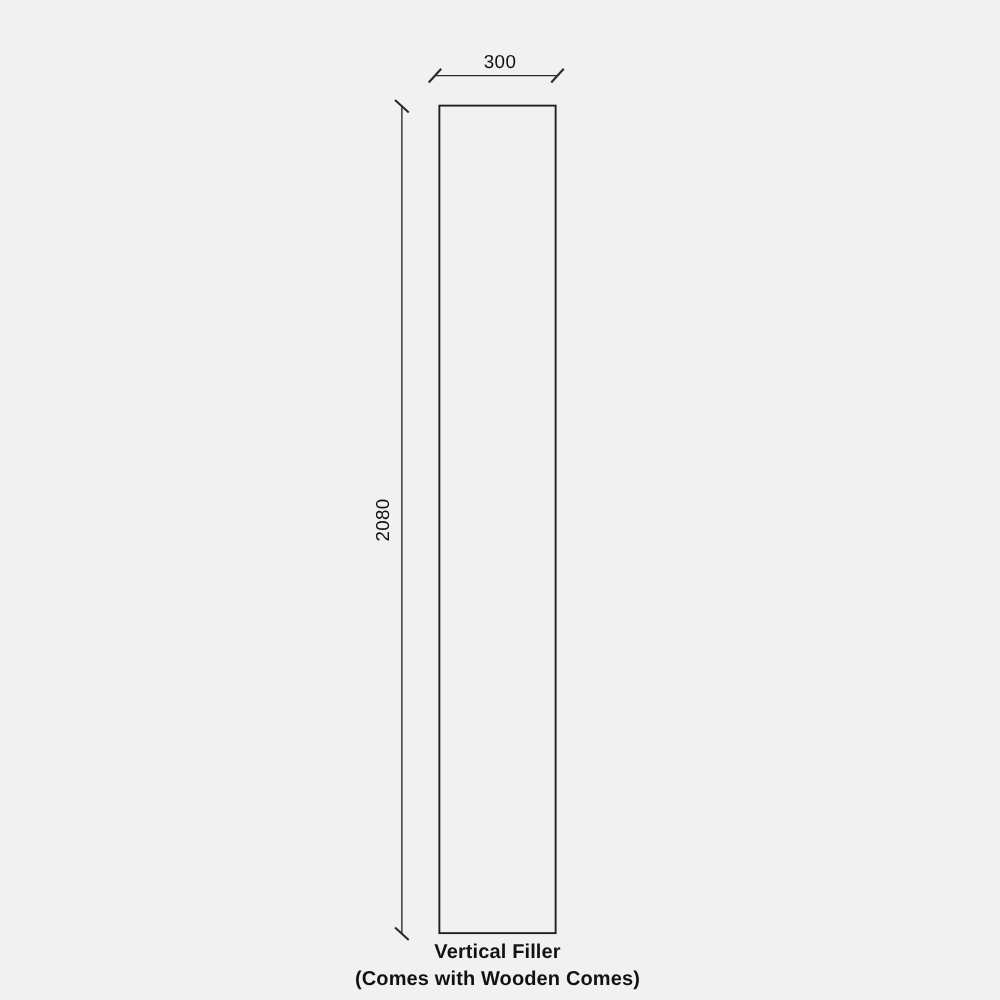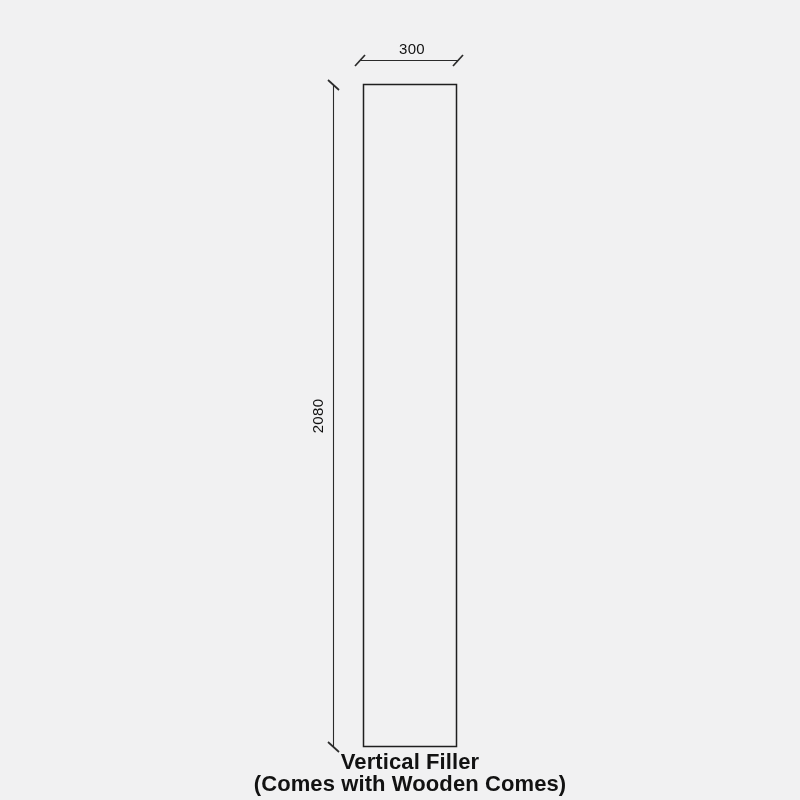--- a/index.html
+++ b/index.html
@@ -9,21 +9,21 @@
   body {
     width: 800px;
     height: 800px;
     background: var(--background, #f1f1f2);
     overflow: hidden;
     position: relative;
     font-family: "Liberation Sans", sans-serif;
   }
   .stage {
     position: absolute;
-    left: 12px; top: 0;
+    left: 0; top: 0;
     width: 740px;
     height: 800px;
     text-decoration: underline;
   }
   svg.drawing {
     position: absolute;
     left: 0; top: 0;
     display: block;
   }
   .panel {
@@ -51,21 +51,21 @@
   }
   .caption {
     position: absolute;
     left: 198px;
     top: 751px;
     width: 400px;
     text-align: center;
     color: var(--text, #121212);
     font-family: "Liberation Sans", sans-serif;
     font-weight: 700;
-    font-size: 22px;
+    font-size: 16px;
     line-height: 22px;
     letter-spacing: 0.1px;
   }
 </style>
 </head>
 <body>
 
 <div class="stage">
 
   <svg class="drawing" width="800" height="800" viewBox="0 0 800 800">

